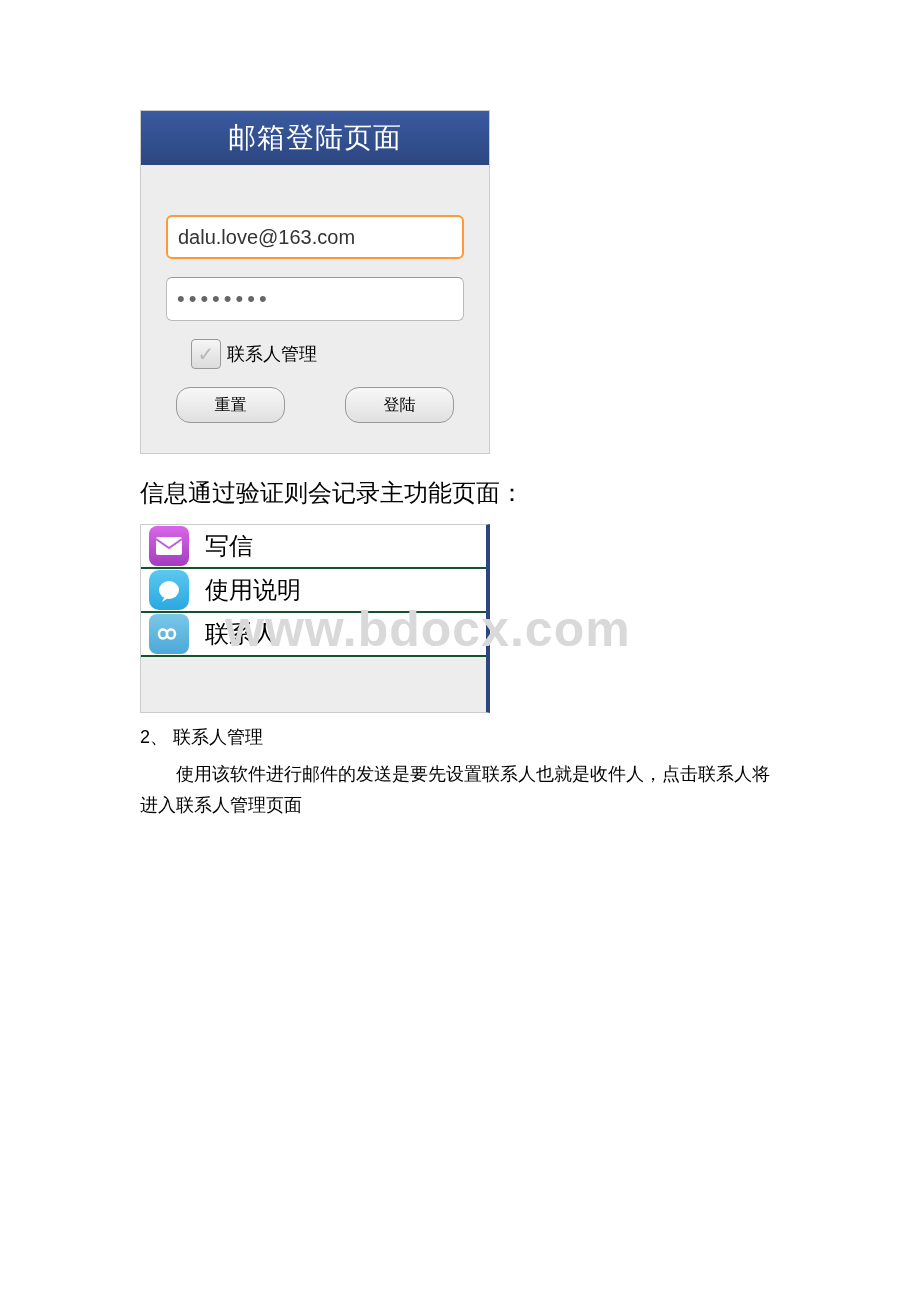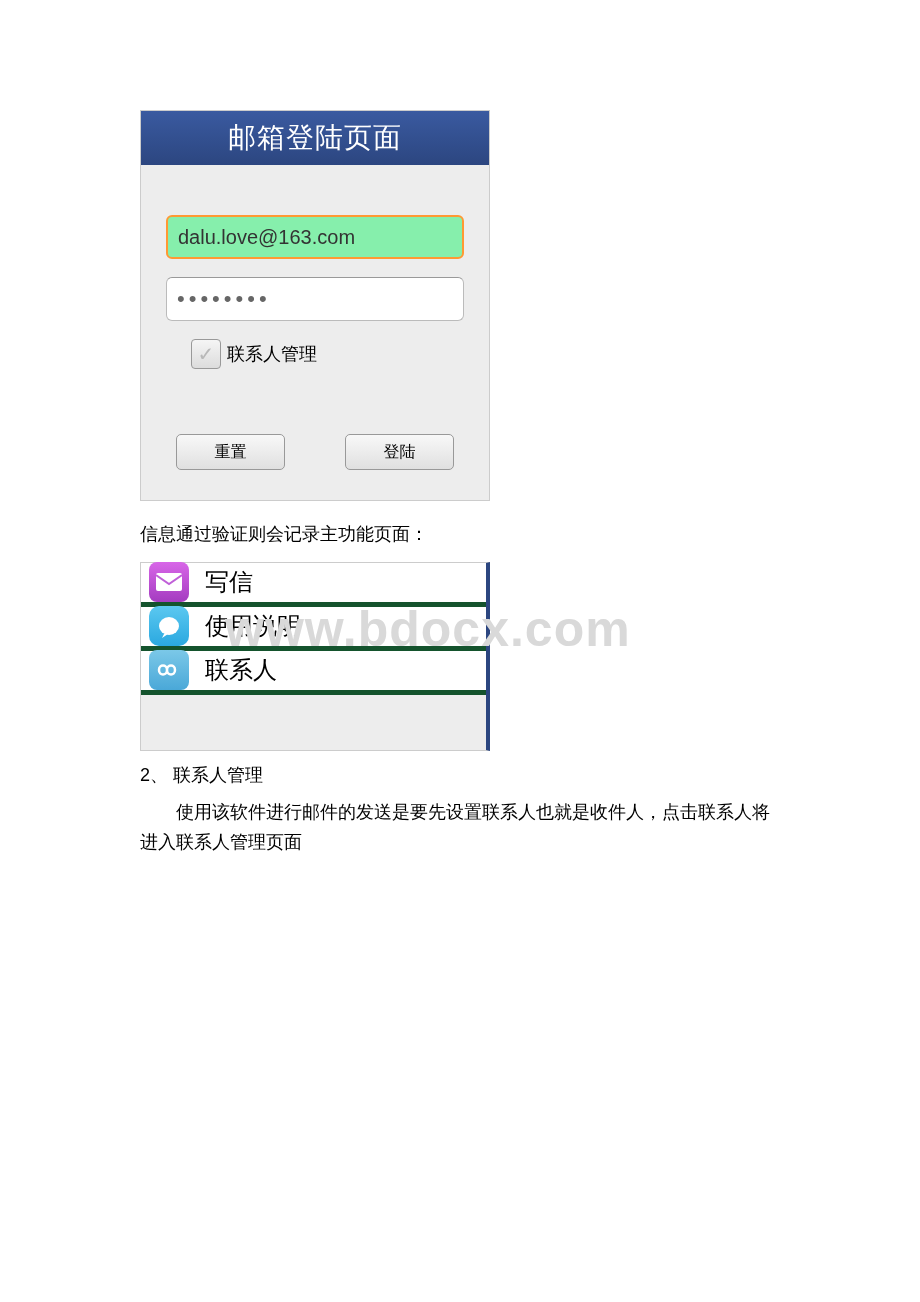--- a/index.html
+++ b/index.html
@@ -25,21 +25,21 @@
       padding: 8px 0;
       font-family: "Microsoft YaHei", Arial, sans-serif;
       letter-spacing: 1px;
     }
     .login-body {
       padding: 50px 25px 30px 25px;
     }
     .text-input {
       width: 100%;
       height: 44px;
-      background: #86efac;
+      background: #ffffff;
       border: 2px solid #ff9933;
       border-radius: 6px;
       padding: 0 10px;
       font-size: 20px;
       color: #333;
       font-family: Arial, sans-serif;
       margin-bottom: 18px;
     }
     .pwd-input {
       width: 100%;
@@ -83,46 +83,45 @@
     .button-row {
       display: flex;
       gap: 60px;
       padding: 0 10px;
     }
     .btn {
       flex: 1;
       height: 36px;
       background: linear-gradient(to bottom, #f8f8f8, #e0e0e0);
       border: 1px solid #999;
-      border-radius: 5px;
+      border-radius: 14px;
       font-size: 16px;
       font-family: "SimSun", "Microsoft YaHei", Arial, sans-serif;
       cursor: pointer;
-      margin-top: 47px;
     }
     .doc-text {
-      font-size: 18px;
-      font-family: Liberation Mono, monospace;
+      font-size: 24px;
+      font-family: Liberation Sans, sans-serif;
       margin: 20px 0 12px 0;
       line-height: 1.6;
     }
     .phone-main {
       width: 350px;
       background: #ededed;
       border: 1px solid #ccc;
       border-right: 4px solid #2c4680;
     }
     .menu-list {
       background: #ffffff;
     }
     .menu-item {
       display: flex;
       align-items: center;
       height: 44px;
-      border-bottom: 5px solid #14532d;
+      border-bottom: 2px solid #14532d;
       padding-left: 8px;
     }
     .menu-icon {
       width: 40px;
       height: 40px;
       border-radius: 8px;
       display: flex;
       align-items: center;
       justify-content: center;
       margin-right: 16px;

